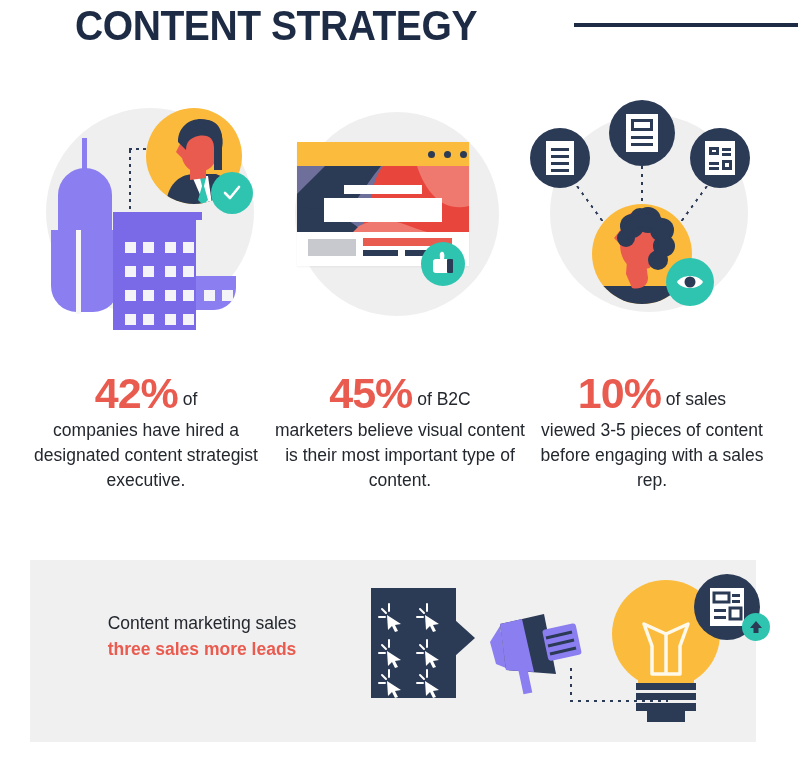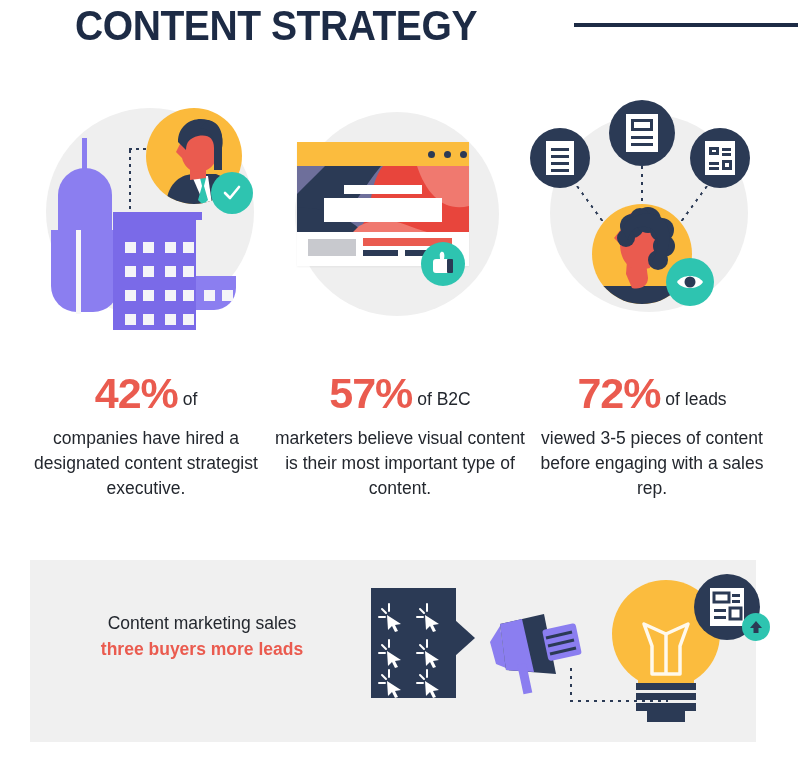--- a/index.html
+++ b/index.html
@@ -265,21 +265,21 @@
   .stat-2 { left: 272px; width: 256px; }
   .stat-3 { left: 524px; width: 256px; }
   .pct {
     font-size: 43px;
     font-weight: 700;
     color: #ea5b4f;
     letter-spacing: -1px;
     line-height: 46px;
     vertical-align: -3px;
   }
-  .stat-lead { display: block; margin-bottom: 10px; }
+  .stat-lead { display: block; margin-bottom: 2px; }
 
   
   .banner {
     position: absolute;
     left: 30px; top: 560px;
     width: 726px; height: 182px;
     background: #f0f0f0;
   }
   .banner-text {
     position: absolute;
@@ -549,40 +549,40 @@
   <div class="stat stat-1">
     <span class="stat-lead">
       <span class="pct">42%</span>
       <span>of</span>
     </span>
     <span>companies have hired a designated content strategist executive.</span>
   </div>
 
   <div class="stat stat-2">
     <span class="stat-lead">
-      <span class="pct">57%</span>
+      <span class="pct">45%</span>
       <span>of B2C</span>
     </span>
     <span>marketers believe visual content is their most important type of content.</span>
   </div>
 
   <div class="stat stat-3">
     <span class="stat-lead">
-      <span class="pct">72%</span>
-      <span>of leads</span>
+      <span class="pct">10%</span>
+      <span>of sales</span>
     </span>
     <span>viewed 3-5 pieces of content before engaging with a sales rep.</span>
   </div>
 </div>
 
 <div class="banner">
 
   <div class="banner-text">
     <span>Content marketing sales</span><br>
-    <span class="banner-hl">three buyers more leads</span><br>
+    <span class="banner-hl">three sales more leads</span><br>
   </div>
 
   <div>
     <div class="b-panel">
       <svg width="85" height="110" viewBox="0 0 85 110">
         <g fill="#ffffff">
           <g transform="translate(16,16)">
             <path d="M2 0 L2 7 M-5 5 L-1 9 M-8 13 L-2 13" stroke="#ffffff" stroke-width="2" stroke-linecap="round"></path>
             <path d="M0 11 L14 20 L8 21 L11 27 L8 28 L5 22 L1 26 Z"></path>
           </g>

